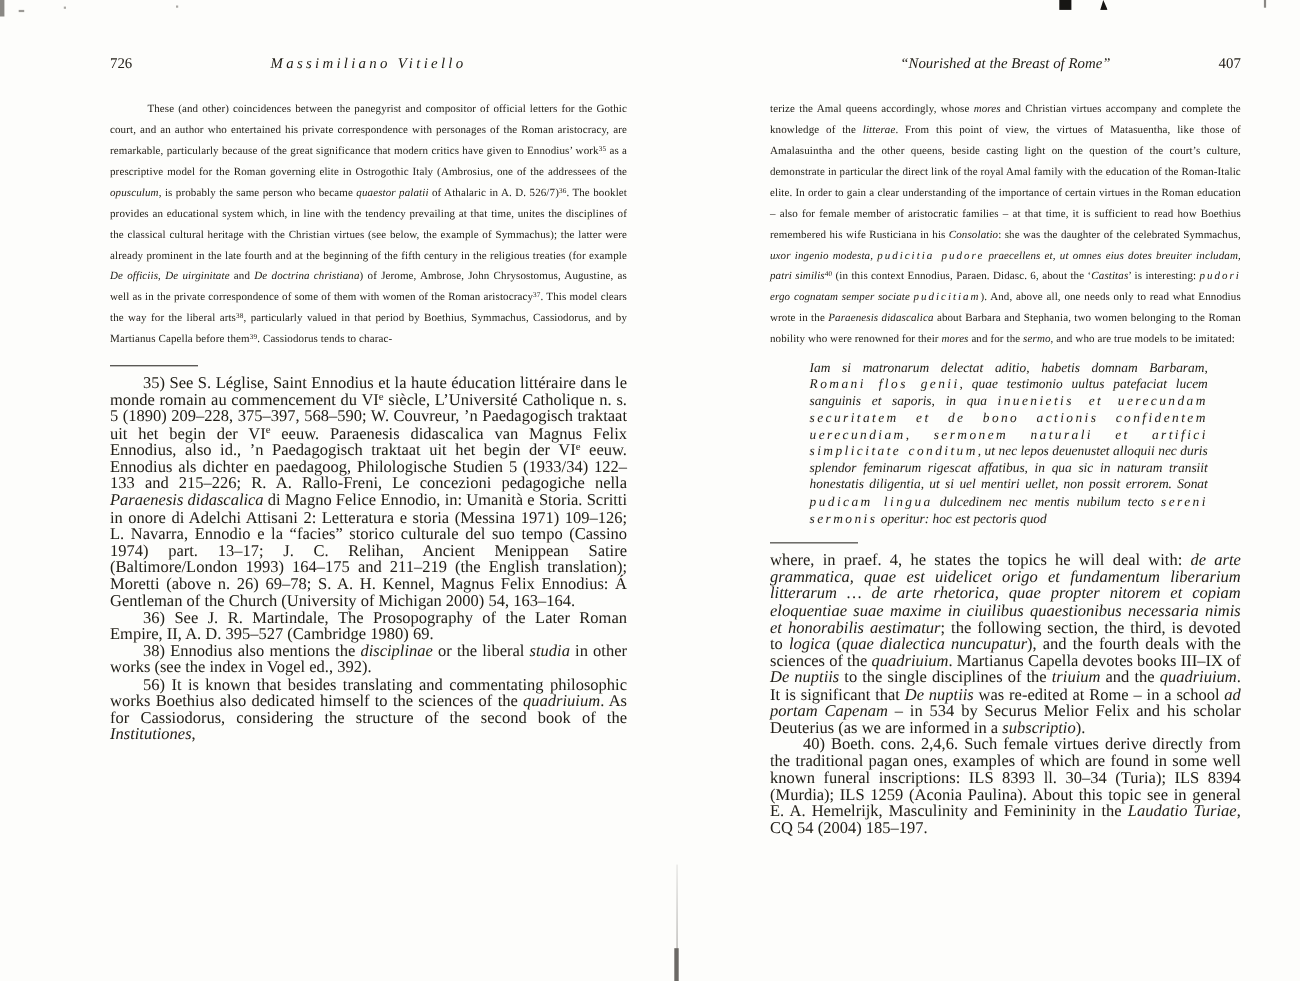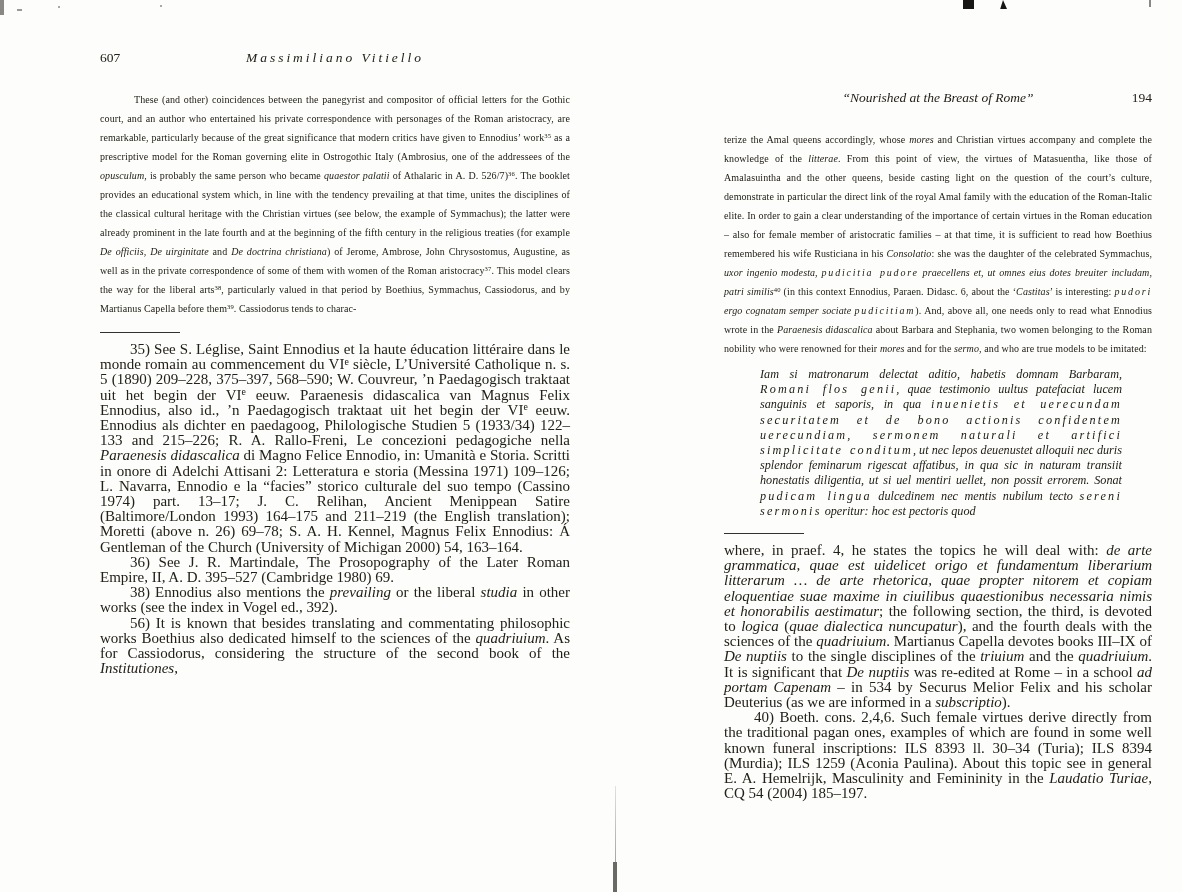--- a/index.html
+++ b/index.html
@@ -14,21 +14,21 @@
     position: relative;
     width: 1182px;
     height: 892px;
     background: var(--paper);
     overflow: hidden;
     font-family: "Liberation Serif", "DejaVu Serif", serif;
     color: var(--ink);
   }
   .page { position: absolute; top: 50px; }
   .page-left  { left: 100px; width: 470px; }
-  .page-right { left: 724px; width: 428px; margin-top: 40px; }
+  .page-right { left: 700px; width: 428px; }
 
   .running-head {
     display: flex;
     align-items: baseline;
     font-size: 13.5px;
     margin-bottom: 24px;
   }
   .running-head .pageno { width: 60px; }
   .page-left  .pageno { text-align: left; }
   .page-right .pageno { text-align: right; }
@@ -107,39 +107,39 @@
   <div class="artifact mark-dash-2"></div>
   <div class="artifact mark-dash-3"></div>
   <div class="artifact mark-black-1"></div>
   <div class="artifact mark-black-2"></div>
   <div class="artifact mark-gray-right"></div>
   <div class="gutter-line"></div>
   <div class="gutter-blot"></div>
 
   <div class="page page-left">
     <div class="running-head">
-      <span class="pageno">607</span>
+      <span class="pageno">726</span>
       <span class="title">Massimiliano Vitiello</span>
       <span class="pageno"></span>
     </div>
     <p class="body-text"><span>These (and other) coincidences between the panegyrist and compositor of official letters for the Gothic court, and an author who entertained his private correspondence with personages of the Roman aristocracy, are remarkable, particularly because of the great significance that modern critics have given to Ennodius’ work</span><sup>35</sup><span> as a prescriptive model for the Roman governing elite in Ostrogothic Italy (Ambrosius, one of the addressees of the </span><span style="font-style: italic;">opusculum</span><span>, is probably the same person who became </span><span style="font-style: italic;">quaestor palatii</span><span> of Athalaric in A. D. 526/7)</span><sup>36</sup><span>. The booklet provides an educational system which, in line with the tendency prevailing at that time, unites the disciplines of the classical cultural heritage with the Christian virtues (see below, the example of Symmachus); the latter were already prominent in the late fourth and at the beginning of the fifth century in the religious treaties (for example </span><span style="font-style: italic;">De officiis</span><span>, </span><span style="font-style: italic;">De uirginitate</span><span> and </span><span style="font-style: italic;">De doctrina christiana</span><span>) of Jerome, Ambrose, John Chrysostomus, Augustine, as well as in the private correspondence of some of them with women of the Roman aristocracy</span><sup>37</sup><span>. This model clears the way for the liberal arts</span><sup>38</sup><span>, particularly valued in that period by Boethius, Symmachus, Cassiodorus, and by Martianus Capella before them</span><sup>39</sup><span>. Cassiodorus tends to charac-</span></p>
     <hr class="fn-rule">
     <div class="footnotes">
       <p><span>35) See S. Léglise, Saint Ennodius et la haute éducation littéraire dans le monde romain au commencement du VI</span><sup>e</sup><span> siècle, L’Université Catholique n. s. 5 (1890) 209–228, 375–397, 568–590; W. Couvreur, ’n Paedagogisch traktaat uit het begin der VI</span><sup>e</sup><span> eeuw. Paraenesis didascalica van Magnus Felix Ennodius, also id., ’n Paedagogisch traktaat uit het begin der VI</span><sup>e</sup><span> eeuw. Ennodius als dichter en paedagoog, Philologische Studien 5 (1933/34) 122–133 and 215–226; R. A. Rallo-Freni, Le concezioni pedagogiche nella </span><span style="font-style: italic;">Paraenesis didascalica</span><span> di Magno Felice Ennodio, in: Umanità e Storia. Scritti in onore di Adelchi Attisani 2: Letteratura e storia (Messina 1971) 109–126; L. Navarra, Ennodio e la “facies” storico culturale del suo tempo (Cassino 1974) part. 13–17; J. C. Relihan, Ancient Menippean Satire (Baltimore/London 1993) 164–175 and 211–219 (the English translation); Moretti (above n. 26) 69–78; S. A. H. Kennel, Magnus Felix Ennodius: Á Gentleman of the Church (University of Michigan 2000) 54, 163–164.</span></p>
       <p><span>36) See J. R. Martindale, The Prosopography of the Later Roman Empire, II, A. D. 395–527 (Cambridge 1980) 69.</span></p>
-      <p><span>38) Ennodius also mentions the </span><span style="font-style: italic;">prevailing</span><span> or the liberal </span><span style="font-style: italic;">studia</span><span> in other works (see the index in Vogel ed., 392).</span></p>
+      <p><span>38) Ennodius also mentions the </span><span style="font-style: italic;">disciplinae</span><span> or the liberal </span><span style="font-style: italic;">studia</span><span> in other works (see the index in Vogel ed., 392).</span></p>
       <p><span>56) It is known that besides translating and commentating philosophic works Boethius also dedicated himself to the sciences of the </span><span style="font-style: italic;">quadriuium</span><span>. As for Cassiodorus, considering the structure of the second book of the </span><span style="font-style: italic;">Institutiones</span><span>,</span></p>
     </div>
   </div>
 
   <div class="page page-right">
     <div class="running-head">
       <span class="pageno"></span>
       <span class="title">“Nourished at the Breast of Rome”</span>
-      <span class="pageno">194</span>
+      <span class="pageno">407</span>
     </div>
     <p class="body-text"><span>terize the Amal queens accordingly, whose </span><span style="font-style: italic;">mores</span><span> and Christian virtues accompany and complete the knowledge of the </span><span style="font-style: italic;">litterae</span><span>. From this point of view, the virtues of Matasuentha, like those of Amalasuintha and the other queens, beside casting light on the question of the court’s culture, demonstrate in particular the direct link of the royal Amal family with the education of the Roman-Italic elite. In order to gain a clear understanding of the importance of certain virtues in the Roman education – also for female member of aristocratic families – at that time, it is sufficient to read how Boethius remembered his wife Rusticiana in his </span><span style="font-style: italic;">Consolatio</span><span>: she was the daughter of the celebrated Symmachus, </span><span style="font-style: italic;">uxor ingenio modesta, </span><span class="sp" style="font-style: italic;">pudicitia pudore</span><span style="font-style: italic;"> praecellens et, ut omnes eius dotes breuiter includam, patri similis</span><sup>40</sup><span> (in this context Ennodius, Paraen. Didasc. 6, about the ‘</span><span style="font-style: italic;">Castitas</span><span>’ is interesting: </span><span class="sp" style="font-style: italic;">pudori</span><span style="font-style: italic;"> ergo cognatam semper sociate </span><span class="sp" style="font-style: italic;">pudicitiam</span><span>). And, above all, one needs only to read what Ennodius wrote in the </span><span style="font-style: italic;">Paraenesis didascalica</span><span> about Barbara and Stephania, two women belonging to the Roman nobility who were renowned for their </span><span style="font-style: italic;">mores</span><span> and for the </span><span style="font-style: italic;">sermo</span><span>, and who are true models to be imitated:</span></p>
     <div class="quote-block"><span>Iam si matronarum delectat aditio, habetis domnam Barbaram, </span><span class="sp">Romani flos genii</span><span>, quae testimonio uultus patefaciat lucem sanguinis et saporis, in qua </span><span class="sp">inuenietis et uerecundam securitatem et de bono actionis confidentem uerecundiam, sermonem naturali et artifici simplicitate conditum</span><span>, ut nec lepos deuenustet alloquii nec duris splendor feminarum rigescat affatibus, in qua sic in naturam transiit honestatis diligentia, ut si uel mentiri uellet, non possit errorem. Sonat </span><span class="sp">pudicam lingua</span><span> dulcedinem nec mentis nubilum tecto </span><span class="sp">sereni sermonis</span><span> operitur: hoc est pectoris quod</span></div>
     <hr class="fn-rule">
     <div class="footnotes">
       <p class="continuation"><span>where, in praef. 4, he states the topics he will deal with: </span><span style="font-style: italic;">de arte grammatica, quae est uidelicet origo et fundamentum liberarium litterarum … de arte rhetorica, quae propter nitorem et copiam eloquentiae suae maxime in ciuilibus quaestionibus necessaria nimis et honorabilis aestimatur</span><span>; the following section, the third, is devoted to </span><span style="font-style: italic;">logica</span><span> (</span><span style="font-style: italic;">quae dialectica nuncupatur</span><span>), and the fourth deals with the sciences of the </span><span style="font-style: italic;">quadriuium</span><span>. Martianus Capella devotes books III–IX of </span><span style="font-style: italic;">De nuptiis</span><span> to the single disciplines of the </span><span style="font-style: italic;">triuium</span><span> and the </span><span style="font-style: italic;">quadriuium</span><span>. It is significant that </span><span style="font-style: italic;">De nuptiis</span><span> was re-edited at Rome – in a school </span><span style="font-style: italic;">ad portam Capenam</span><span> – in 534 by Securus Melior Felix and his scholar Deuterius (as we are informed in a </span><span style="font-style: italic;">subscriptio</span><span>).</span></p>
       <p><span>40) Boeth. cons. 2,4,6. Such female virtues derive directly from the traditional pagan ones, examples of which are found in some well known funeral inscriptions: ILS 8393 ll. 30–34 (Turia); ILS 8394 (Murdia); ILS 1259 (Aconia Paulina). About this topic see in general E. A. Hemelrijk, Masculinity and Femininity in the </span><span style="font-style: italic;">Laudatio Turiae</span><span>, CQ 54 (2004) 185–197.</span></p>
     </div>
   </div>
 

